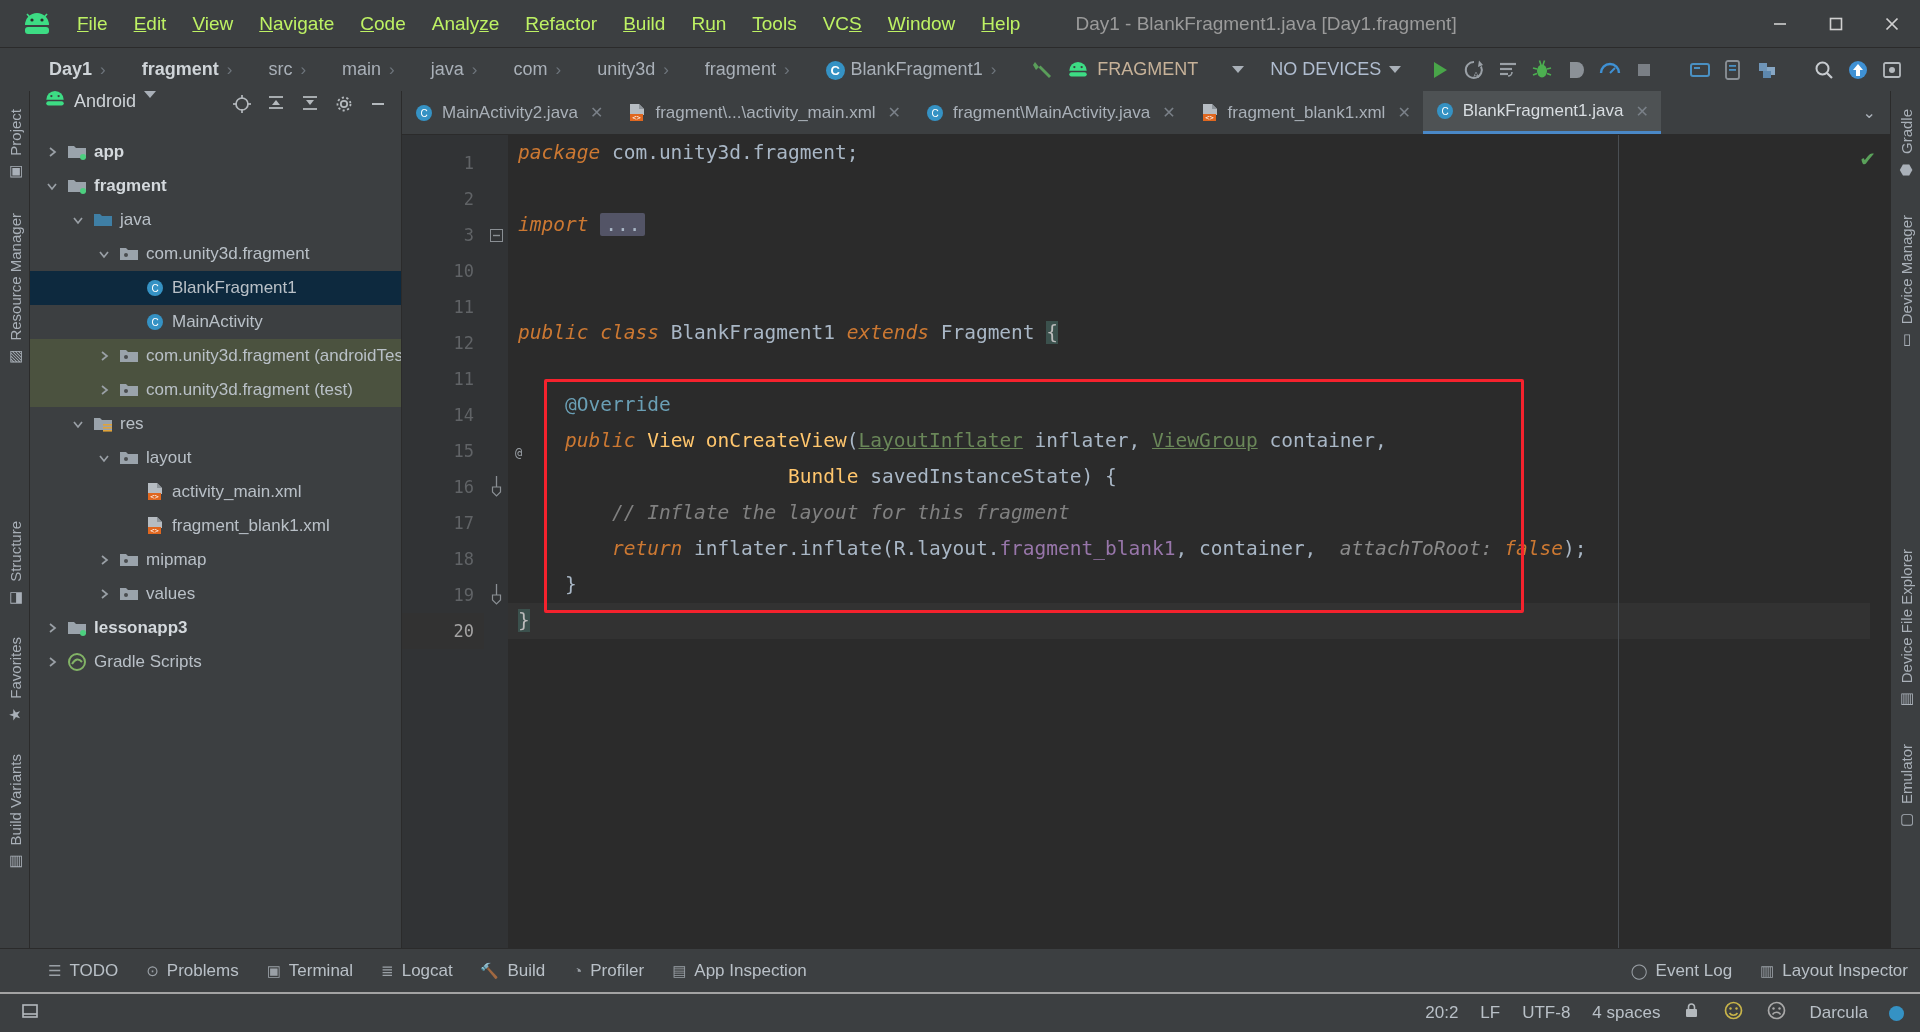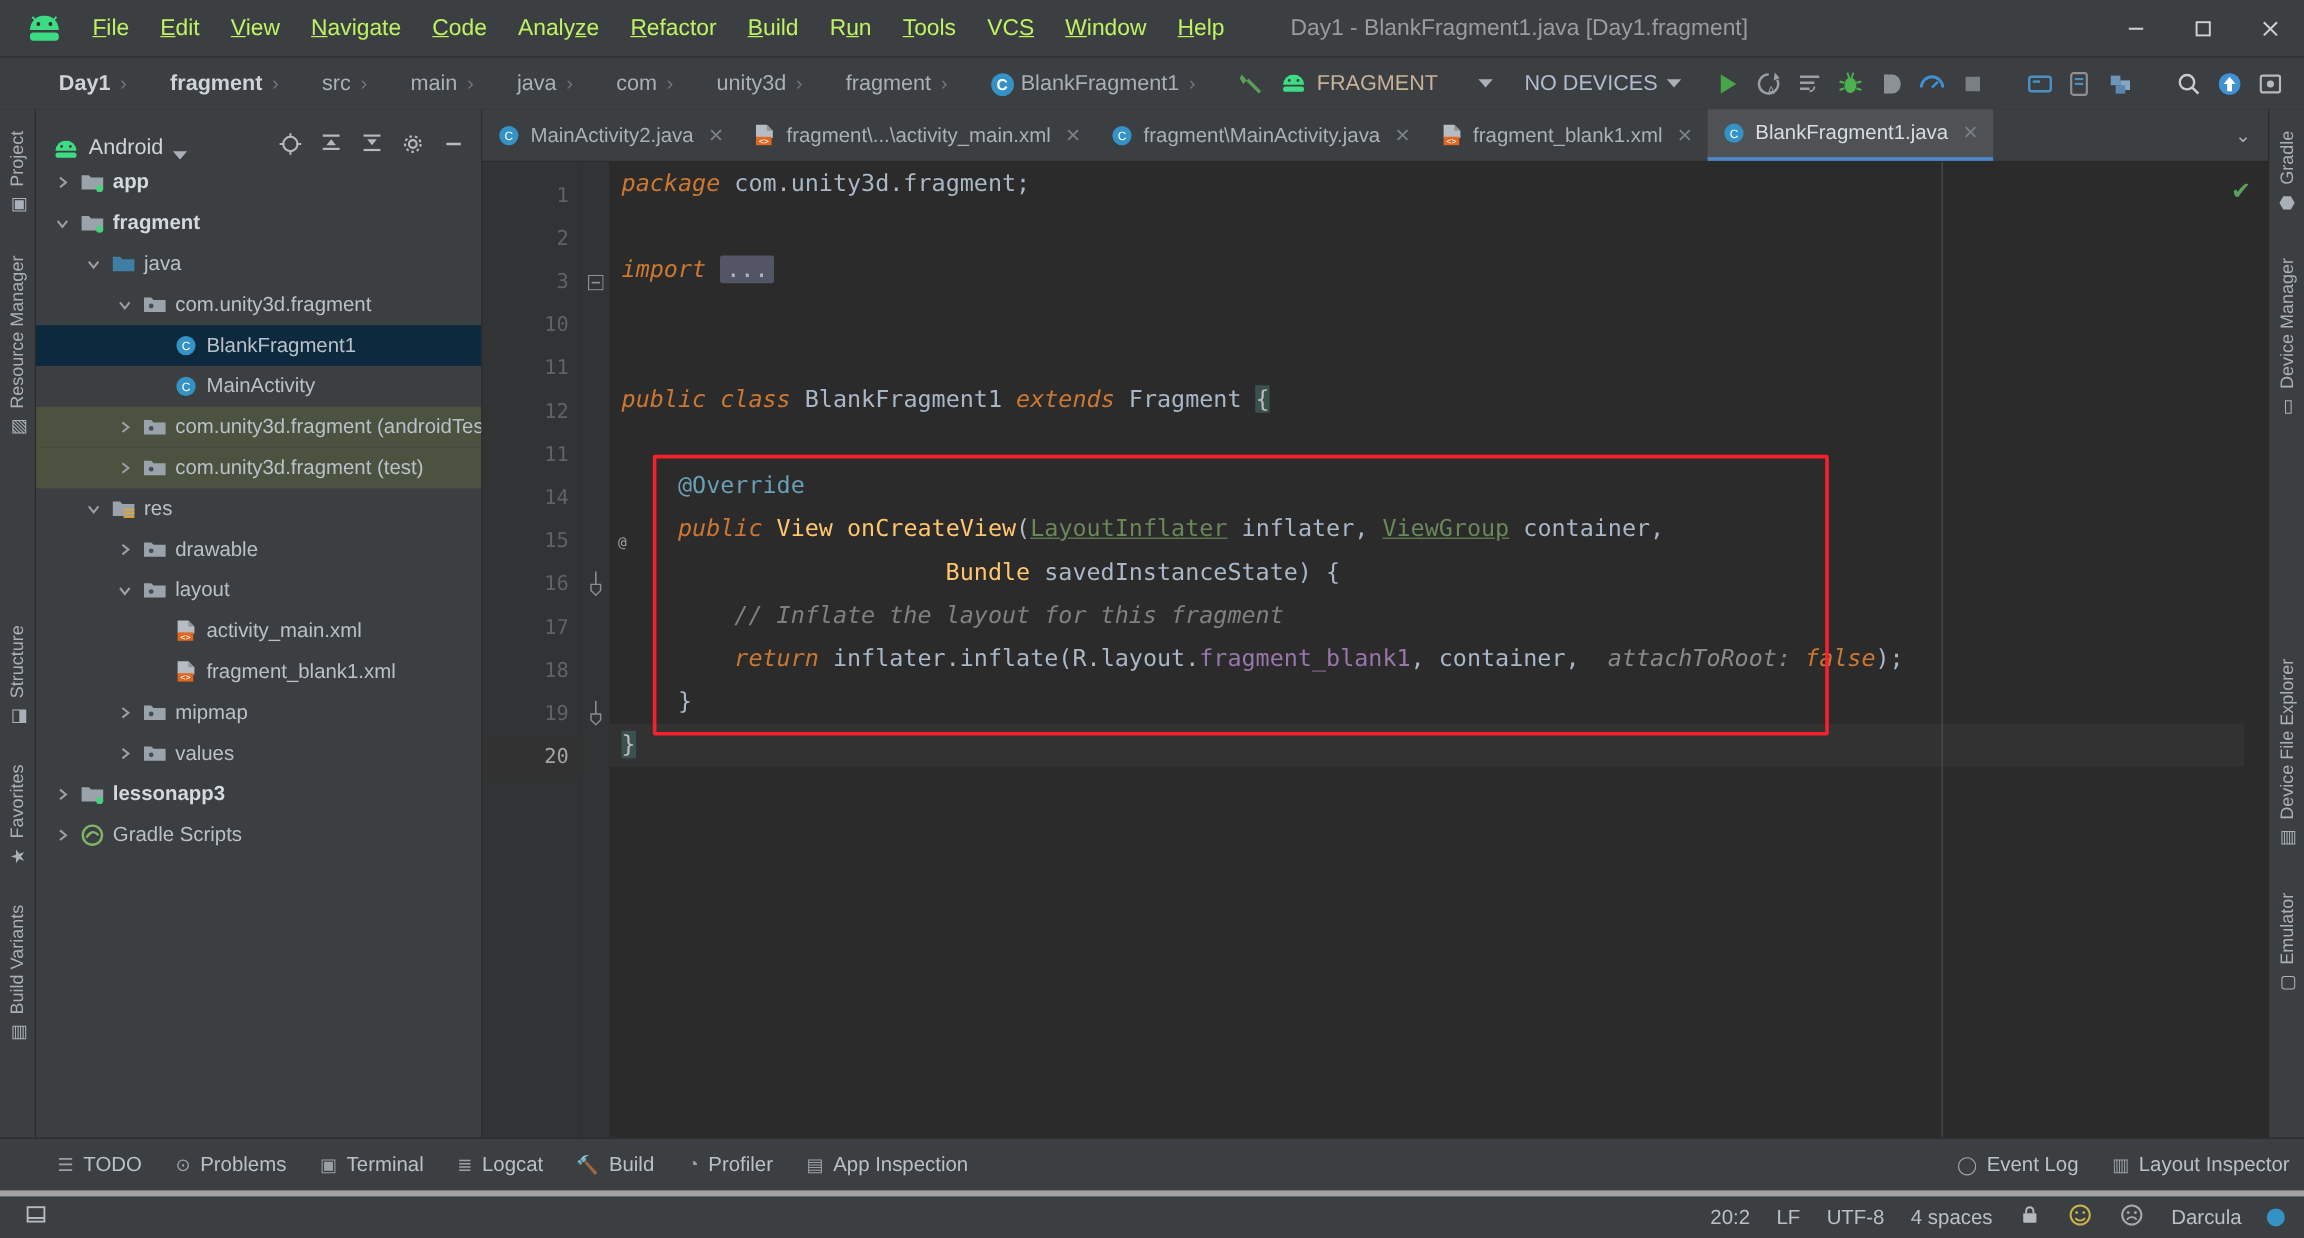--- a/index.html
+++ b/index.html
@@ -80,21 +80,21 @@
     display: flex; align-items: center; gap: 7px;
   }
   .vtab .vicon { transform: rotate(90deg); display:inline-block; }
 
   
   .project-panel {
     width: 372px; flex: 0 0 372px; background: #3c3f41; display: flex;
     flex-direction: column; border-right: 1px solid #2b2b2b;
   }
   .pp-header {
-    height: 42px; display: flex; align-items: flex-end; padding: 0 10px 0 14px;
+    height: 42px; display: flex; align-items: flex-start; padding: 0 10px 0 14px;
     gap: 8px; flex: 0 0 42px;
   }
   .pp-title { font-size: 18px; color: #cfd4d8; }
   .pp-header .sp { flex: 1 1 auto; }
   .pp-icon { width: 26px; height: 26px; display:flex;align-items:center;justify-content:center; border-radius:3px;}
   .tree { flex: 1 1 auto; overflow: hidden; padding-top: 2px; font-size: 17px; }
   .node {
     height: 34px; display: flex; align-items: center; gap: 7px;
     padding-right: 8px; white-space: nowrap; color: #b9c0c7; text-align: right;
   }
@@ -178,21 +178,21 @@
   .bw {
     display: flex; align-items: center; gap: 8px; font-size: 17px; color: #b9c0c7;
     padding: 5px 12px; border-radius: 3px; white-space: nowrap;
   }
   .bottombar .sp { flex: 1 1 auto; }
 
   
   .statusbar {
     height: 40px; flex: 0 0 40px; background: #3c3f41; display: flex; align-items: center;
     padding: 0 16px 0 10px; gap: 0; font-size: 17px; color: #b9c0c7;
-    border-top: 5px solid #a3a3a3;
+    border-top: 2px solid #a3a3a3;
   }
   .statusbar .sp { flex: 1 1 auto; }
   .st { padding: 4px 11px; border-radius: 3px; white-space: nowrap; }
   .theme-dot { width: 15px; height: 15px; border-radius: 50%; background: #3592c4; margin-left: 10px; }
 </style>
 </head>
 <body>
 
 <div class="titlebar">
   <div class="android-logo">
@@ -571,34 +571,20 @@
               <rect x="10" y="9" width="9" height="1.6" fill="#e0a33a"></rect>
               <rect x="10" y="12" width="9" height="1.6" fill="#e0a33a"></rect>
               <rect x="10" y="15" width="9" height="1.6" fill="#e0a33a"></rect>
             </svg>
           </span>
           <span>res</span>
         </div>
         <div class="node" style="padding-left: 66px;">
           <span class="arrow">
             <svg width="12" height="12" viewBox="0 0 12 12">
-              <path d="M4 2 L9 6 L4 10" fill="none" stroke="#9aa0a6" stroke-width="1.7"></path>
-            </svg>
-          </span>
-          <span class="ic">
-            <svg width="20" height="18" viewBox="0 0 20 18">
-              <path d="M1 3 h6 l2 2 h10 v10 H1 Z" fill="#9aa3ab"></path>
-              <circle cx="7" cy="10" r="2" fill="#4a4d50"></circle>
-            </svg>
-          </span>
-          <span>drawable</span>
-        </div>
-        <div class="node" style="padding-left: 66px;">
-          <span class="arrow">
-            <svg width="12" height="12" viewBox="0 0 12 12">
               <path d="M2 4 L6 9 L10 4" fill="none" stroke="#9aa0a6" stroke-width="1.7"></path>
             </svg>
           </span>
           <span class="ic">
             <svg width="20" height="18" viewBox="0 0 20 18">
               <path d="M1 3 h6 l2 2 h10 v10 H1 Z" fill="#9aa3ab"></path>
               <circle cx="7" cy="10" r="2" fill="#4a4d50"></circle>
             </svg>
           </span>
           <span>layout</span>

